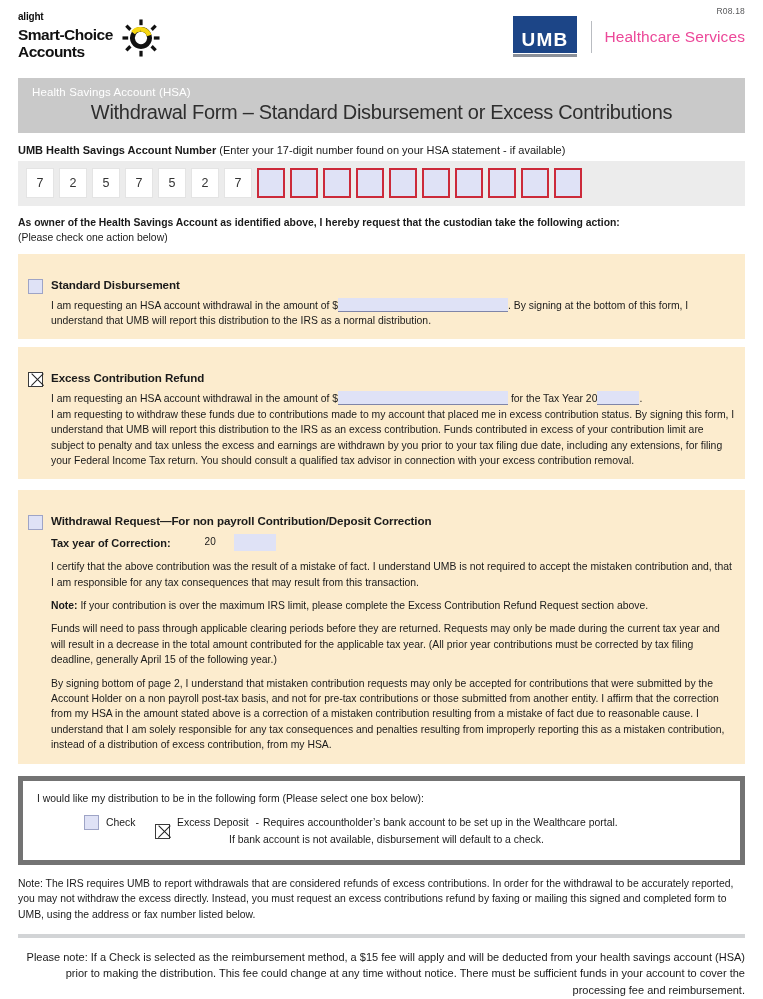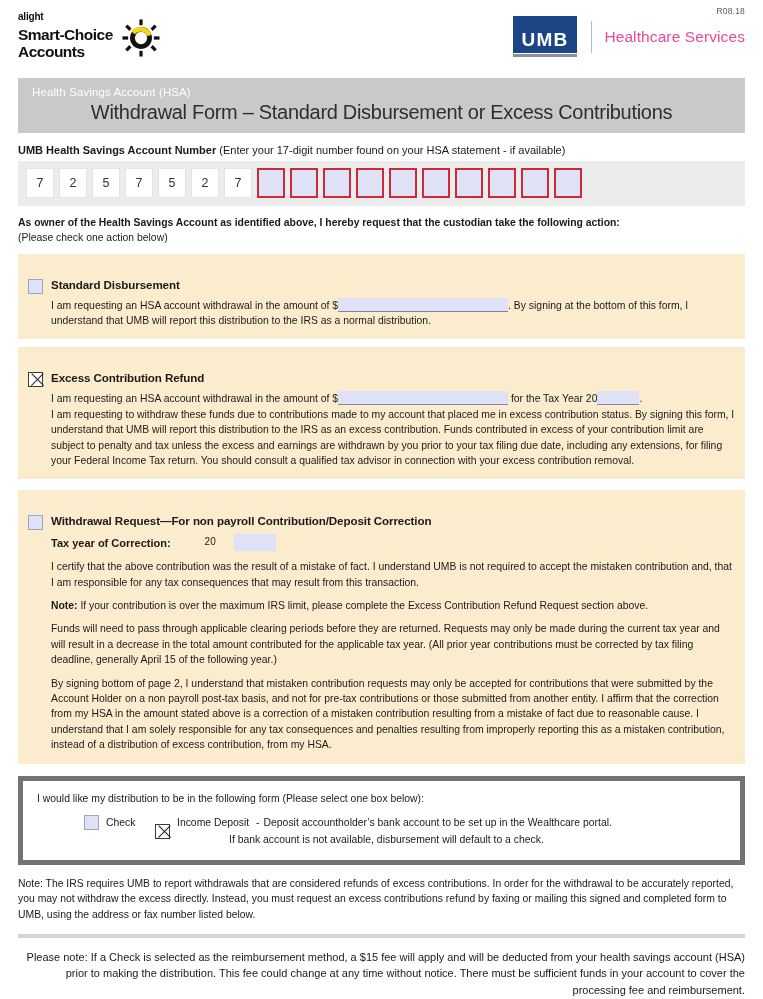--- a/index.html
+++ b/index.html
@@ -386,22 +386,22 @@
 <div class="dist-box">
   <div class="dist-q">I would like my distribution to be in the following form (Please select one box below):</div>
   <div class="dist-row">
     <div class="dist-opt check-opt">
       <span class="cbox"></span>
       <span>Check</span>
     </div>
     <div class="dist-opt">
       <span class="cbox checked"></span>
       <span class="dist-text-col">
-        <span>Income Deposit</span>
-        <span style="margin:0 4px">-</span><span>Deposit accountholder’s bank account to be set up in the Wealthcare portal.</span>
+        <span>Excess Deposit</span>
+        <span style="margin:0 4px">-</span><span>Requires accountholder’s bank account to be set up in the Wealthcare portal.</span>
         <span class="second">If bank account is not available, disbursement will default to a check.</span>
       </span>
     </div>
   </div>
 </div>
 
 <div class="note">Note: The IRS requires UMB to report withdrawals that are considered refunds of excess contributions. In order for the withdrawal to be accurately reported, you may not withdraw the excess directly. Instead, you must request an excess contributions refund by faxing or mailing this signed and completed form to UMB, using the address or fax number listed below.</div>
 <div class="rule"></div>
 <div class="note2">Please note: If a Check is selected as the reimbursement method, a $15 fee will apply and will be deducted from your health savings account (HSA) prior to making the distribution.  This fee could change at any time without notice. There must be sufficient funds in your account to cover the processing fee and reimbursement.</div>
 <div class="rule2"></div>

